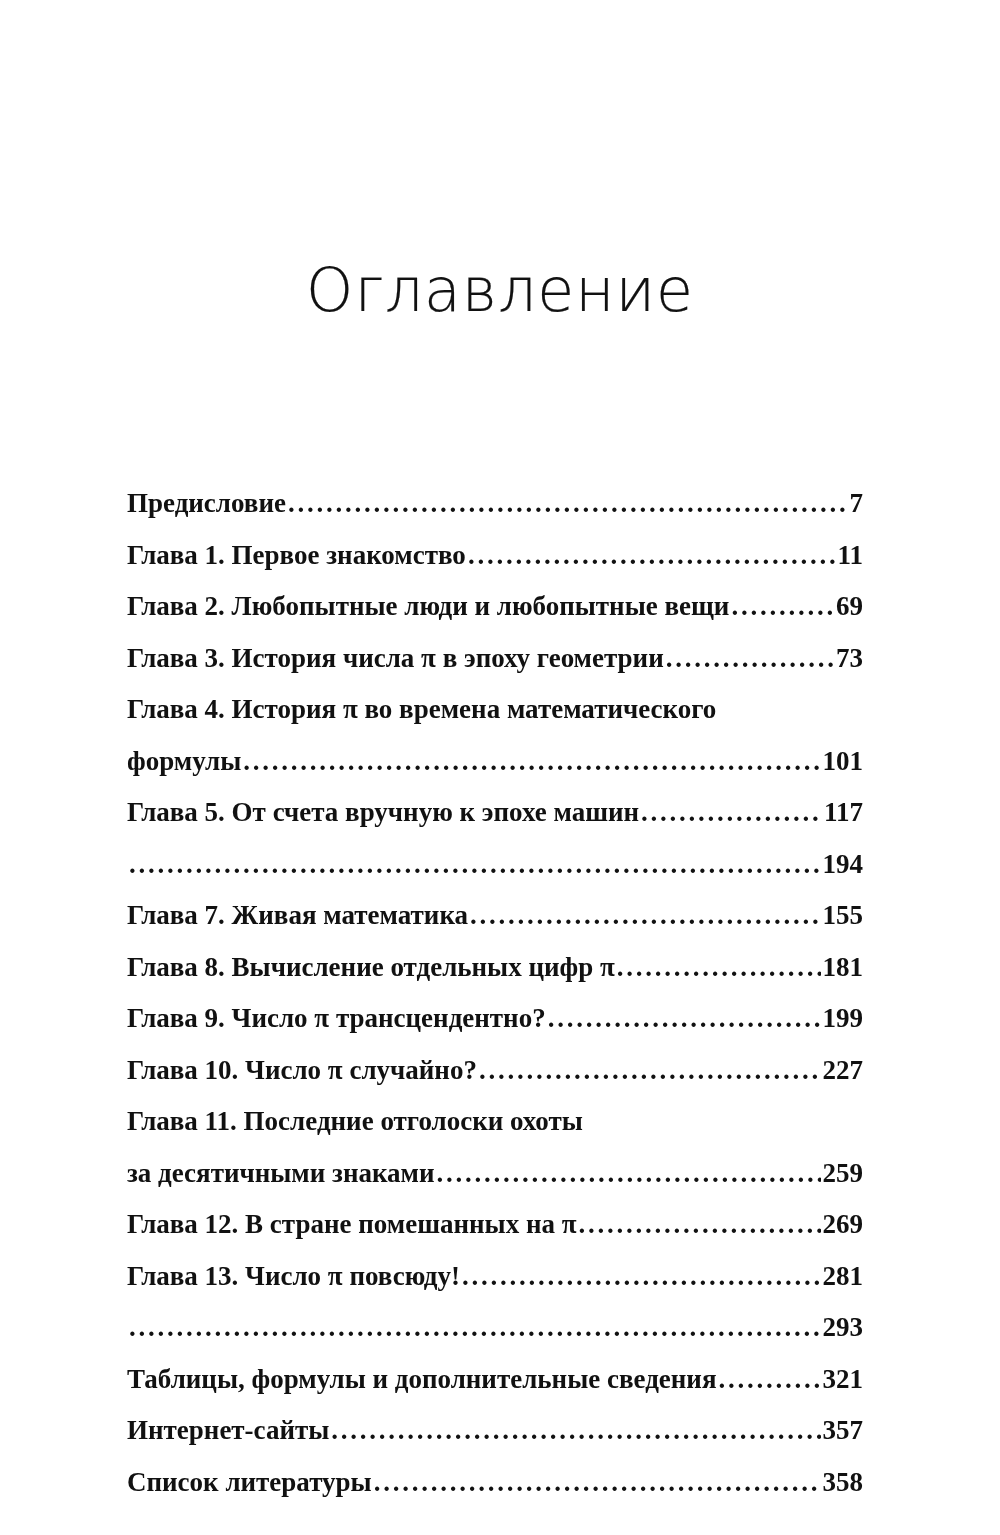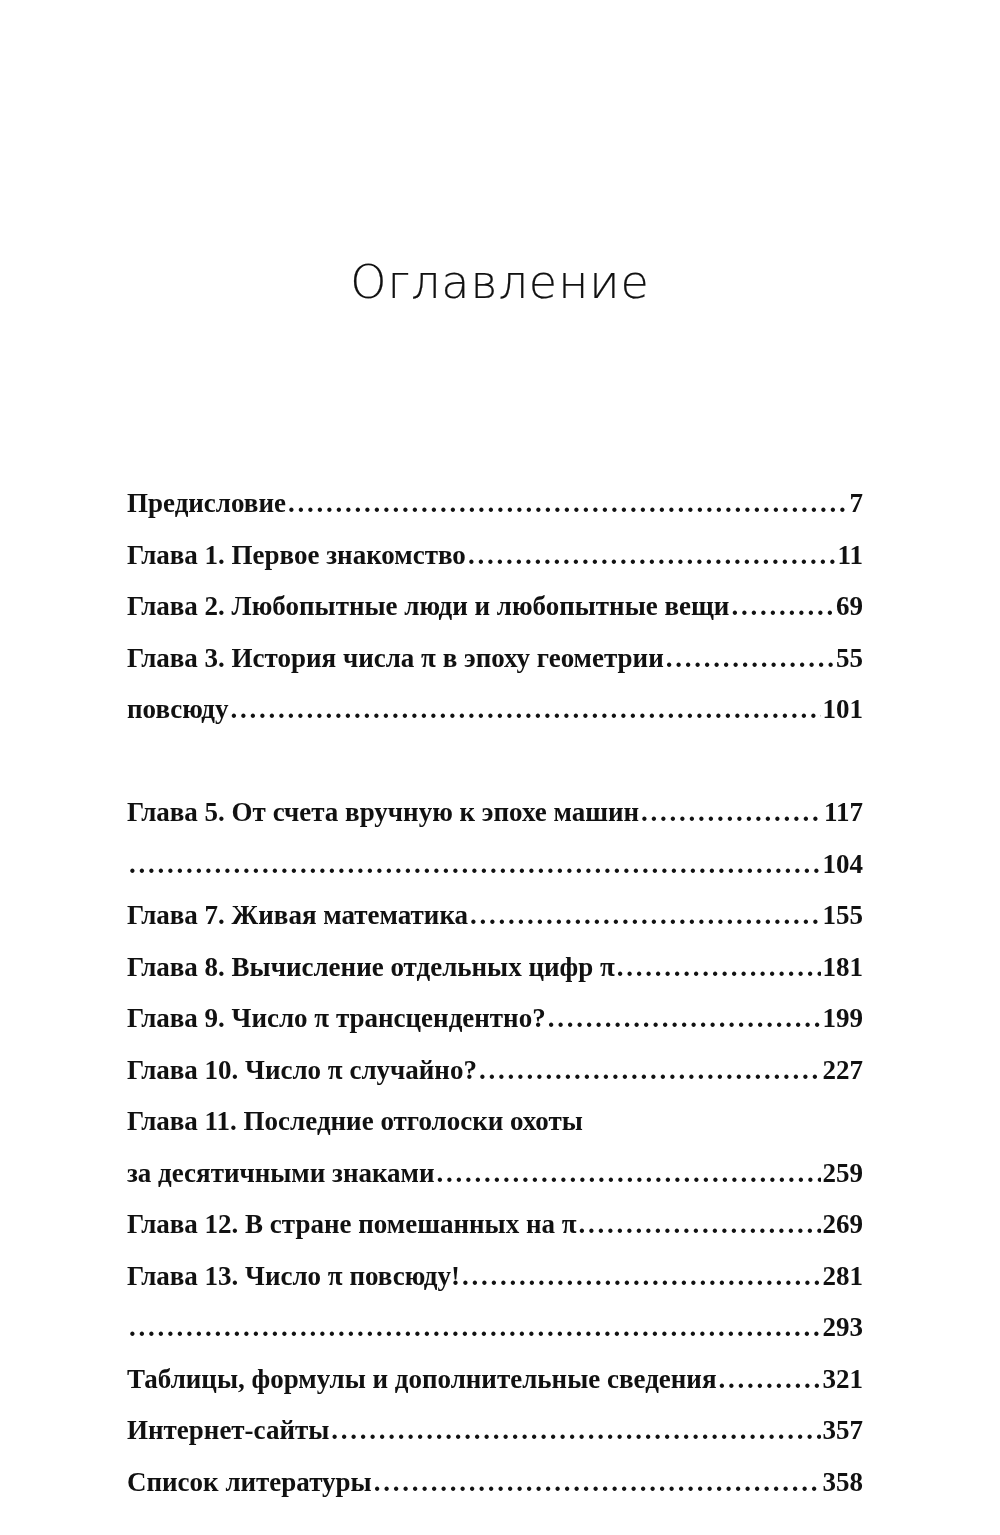--- a/index.html
+++ b/index.html
@@ -4,21 +4,21 @@
   <style>
     html, body { margin: 0; padding: 0; }
     body {
       width: 1000px; height: 1535px; background: #ffffff; color: #111111;
       position: relative; overflow: hidden;
     }
     .title {
       position: absolute; left: 0; width: 1000px; top: 255px;
       text-align: center;
       font-family: "DejaVu Sans", sans-serif;
-      font-weight: 300; font-size: 46px; letter-spacing: 1px;
+      font-weight: 300; font-size: 60px; letter-spacing: 1px;
       color: #111;
       -webkit-text-stroke: 0.2px #111;
     }
     .toc {
       position: absolute; left: 127px; width: 736px; top: 478px;
       font-family: "Liberation Serif", serif;
       font-size: 27px; font-weight: bold; color: #111;
     }
     .entry { height: 51.5px; position: relative; }
     .entry.two { height: 103px; }
@@ -61,41 +61,44 @@
       <div class="line">
         <span class="txt">Глава 2. Любопытные люди и любопытные вещи</span>
         <span class="dots"></span>
         <span class="page">69</span>
       </div>
     </div>
   <div class="entry">
       <div class="line">
         <span class="txt">Глава 3. История числа π в эпоху геометрии</span>
         <span class="dots"></span>
-        <span class="page">55</span>
+        <span class="page">73</span>
       </div>
     </div>
   <div class="entry two">
     <div class="line">
-        <span class="txt">повсюду</span>
+        <span class="txt">Глава 4. История π во времена математического</span>
+      </div>
+    <div class="line">
+        <span class="txt">формулы</span>
         <span class="dots"></span>
         <span class="page">101</span>
       </div>
   </div>
   <div class="entry">
       <div class="line">
         <span class="txt">Глава 5. От счета вручную к эпохе машин</span>
         <span class="dots"></span>
         <span class="page">117</span>
       </div>
     </div>
   <div class="entry">
       <div class="line">
         <span class="dots"></span>
-        <span class="page">104</span>
+        <span class="page">194</span>
       </div>
     </div>
   <div class="entry">
       <div class="line">
         <span class="txt">Глава 7. Живая математика</span>
         <span class="dots"></span>
         <span class="page">155</span>
       </div>
     </div>
   <div class="entry">

